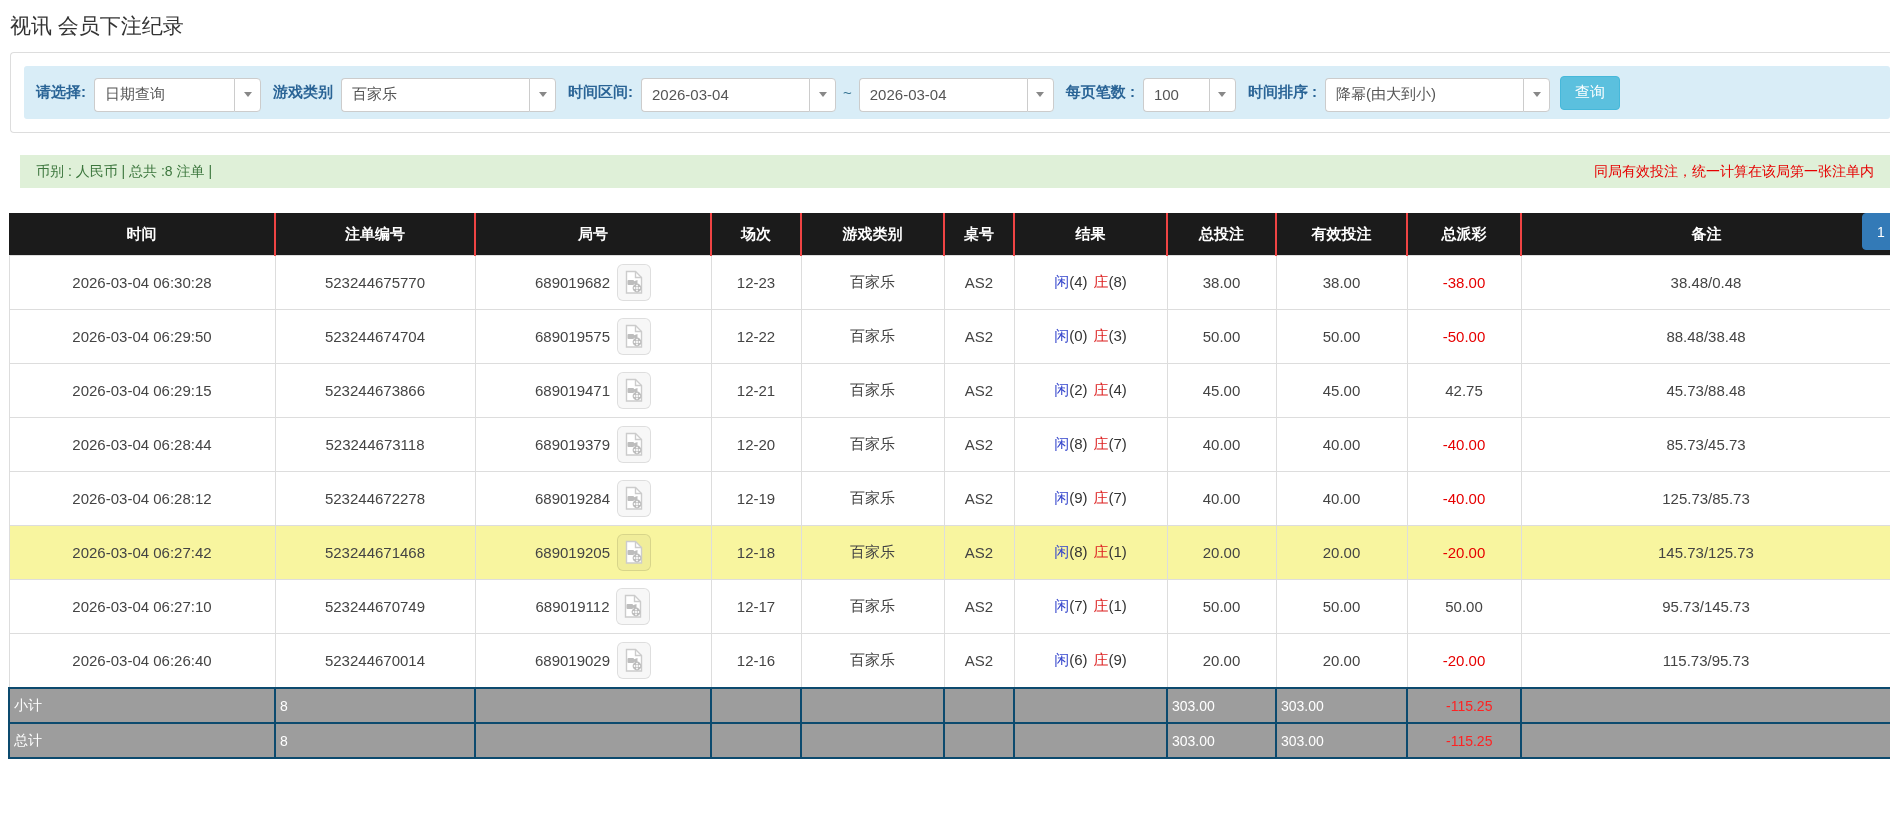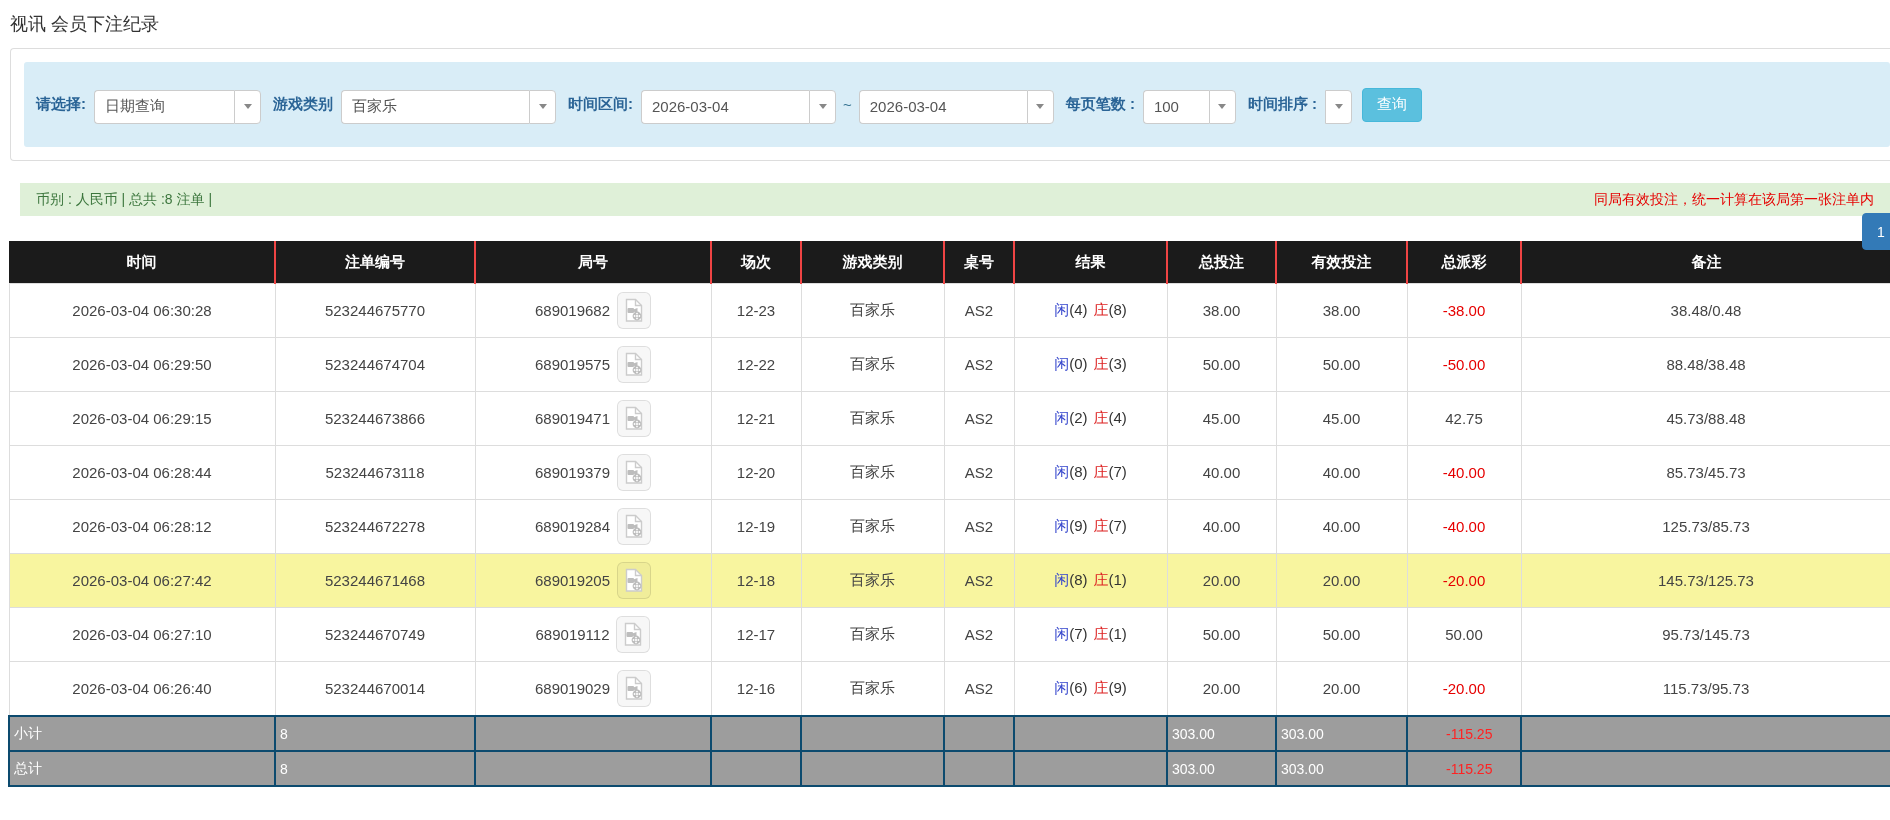--- a/index.html
+++ b/index.html
@@ -1,30 +1,30 @@
 <!DOCTYPE html>
 <html><head>
 <meta charset="utf-8">
 <style>
   html,body{margin:0;padding:0;}
   body{
     width:1890px;height:820px;overflow:hidden;background:#fff;
     font-family:"Liberation Sans","DejaVu Sans",sans-serif;color:#444;position:relative;
   }
   
-  .page-title{font-size:18px;font-weight:400;color:#333;margin:12px 0 0 10px;}
+  .page-title{font-size:21px;font-weight:400;color:#333;margin:12px 0 0 10px;}
   
   .filter-panel{
     margin:12px 0 0 10px;width:calc(100% - 10px);box-sizing:border-box;
     border:1px solid #ddd;border-right:none;border-radius:4px 0 0 4px;
     padding:13px 0 13px 13px;background:#fff;
   }
   .filter-bar{
     background:#d9edf7;border-radius:3px;height:53px;
-    display:flex;align-items:center;padding:16px 12px;white-space:nowrap;
+    display:flex;align-items:center;padding:0 12px;white-space:nowrap;
   }
   .f-label{color:#2a6496;font-weight:bold;font-size:15px;margin:0 8px 0 12px;}
   .f-label.first{margin-left:0;}
   .combo{display:flex;align-items:stretch;height:30px;}
   .combo input{
     box-sizing:border-box;height:34px;border:1px solid #ccc;border-right:none;
     border-radius:4px 0 0 4px;padding:0 10px;font-size:15px;color:#555;
     font-family:inherit;background:#fff;outline:none;
   }
   .caret-btn{
@@ -127,20 +127,21 @@
     <span class="f-label">每页笔数 :</span>
     <span class="combo">
       <input style="width: 66px;" readonly="" value="100">
       <button class="caret-btn">
           <span class="caret"></span>
         </button>
     </span>
 
     <span class="f-label">时间排序 :</span>
     <span class="combo">
+      <input style="width: 198px;" readonly="" value="降幂(由大到小)">
       <button class="caret-btn">
           <span class="caret"></span>
         </button>
     </span>
 
     <button class="search-btn">查询</button>
   </div>
 </div>
 
 <div class="summary-bar">

